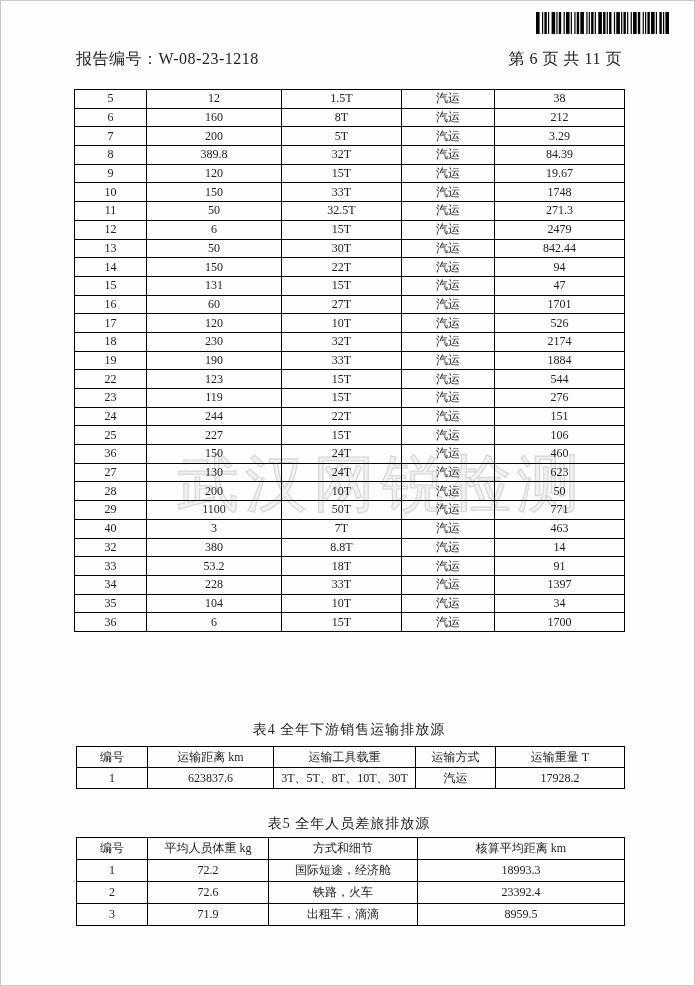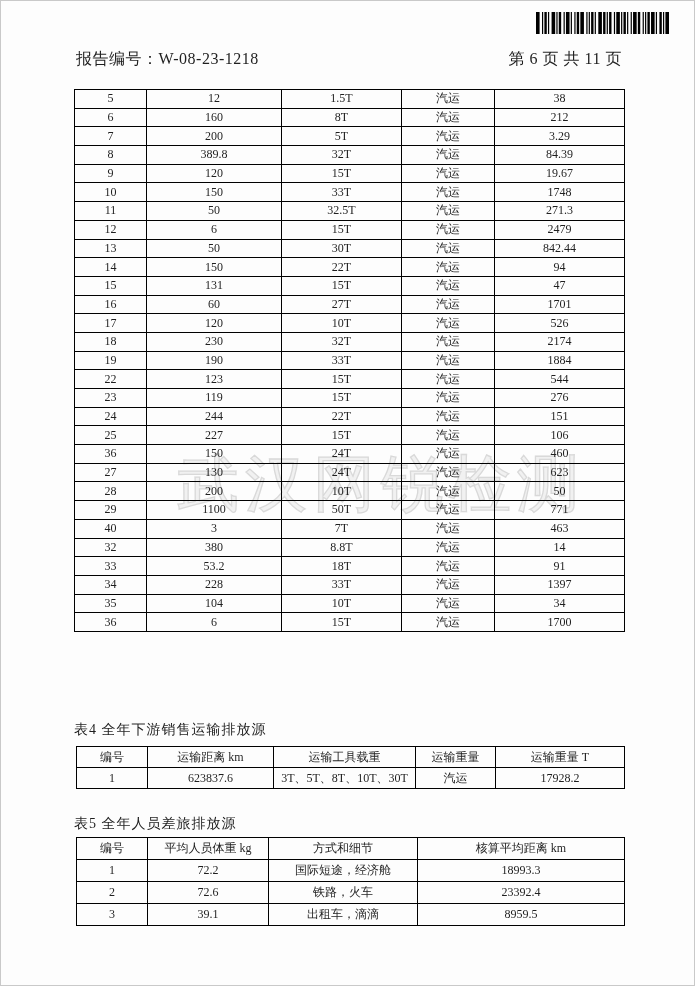--- a/index.html
+++ b/index.html
@@ -28,21 +28,21 @@
   td,th{
     border:1px solid #000;
     text-align:center;vertical-align:middle;
     font-size:12px;font-weight:normal;
     padding:0 2px;overflow:hidden;white-space:nowrap;
   }
   .main-table{position:absolute;top:88px;left:73px;width:550px;}
   .main-table td{height:17.7px;}
   .sub-title{
     position:absolute;left:73px;width:550px;
-    text-align:left;font-size:14px;letter-spacing:1px;
+    text-align:center;font-size:14px;letter-spacing:1px;
   }
   .t4-title{top:720px;}
   .t4-table{position:absolute;top:745px;left:75px;width:548px;}
   .t4-table td,.t4-table th{height:20px;}
   .t5-title{top:814px;}
   .t5-table{position:absolute;top:836px;left:75px;width:548px;}
   .t5-table td,.t5-table th{height:21px;}
   
   .watermark{
     position:absolute;top:452px;left:176px;
@@ -329,21 +329,21 @@
         <col style="width:126px">
         <col style="width:142px">
       <col style="width:80px">
         <col style="width:129px">
     </colgroup>
     <tbody>
         <tr>
           <th>编号</th>
           <th>运输距离 km</th>
           <th>运输工具载重</th>
-          <th>运输重量</th>
+          <th>运输方式</th>
           <th>运输重量 T</th>
         </tr>
         <tr>
           <td>1</td>
           <td>623837.6</td>
           <td>3T、5T、8T、10T、30T</td>
           <td>汽运</td>
           <td>17928.2</td>
         </tr>
       </tbody>
@@ -371,20 +371,20 @@
           <td>18993.3</td>
         </tr>
         <tr>
           <td>2</td>
           <td>72.6</td>
           <td>铁路，火车</td>
           <td>23392.4</td>
         </tr>
         <tr>
           <td>3</td>
-          <td>39.1</td>
+          <td>71.9</td>
           <td>出租车，滴滴</td>
           <td>8959.5</td>
         </tr>
       </tbody>
   </table>
 
 </div>
 
 </body></html>

